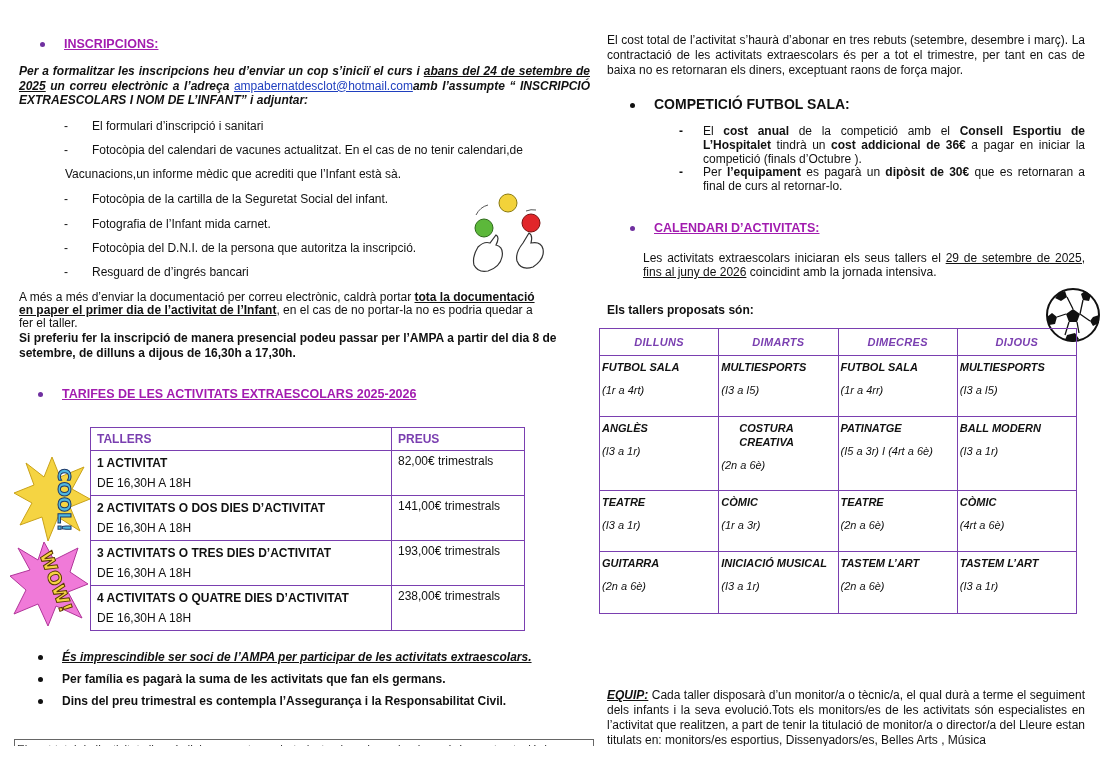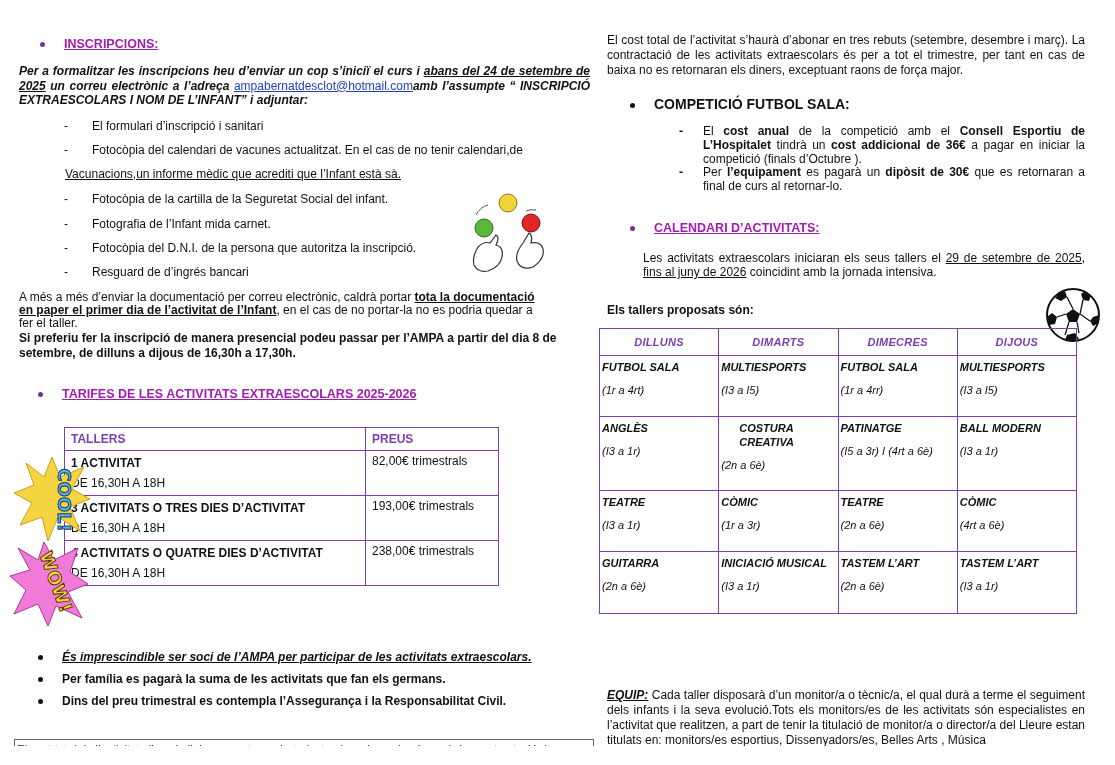--- a/index.html
+++ b/index.html
@@ -10,21 +10,21 @@
   .b { font-weight:bold; }
   .i { font-style:italic; }
   .bullet-head { font-weight:bold; font-size:12.5px; color:#a21caf; text-decoration:underline; }
   .dot { display:inline-block; width:5px; height:5px; border-radius:50%; background:#7030a0; margin-right:19px; vertical-align:middle; }
   .dot.black { background:#111; }
   .dash-item { position:absolute; left:64px; font-size:12px; }
   .dash-item .dash { display:inline-block; width28px; width:28px; }
   .link { color:#1f3fbf; text-decoration:underline; }
 
   
-  table.tarifes { position:absolute; left:64px; top:427px; border-collapse:collapse; width:435px; font-size:12px; }
+  table.tarifes { position:absolute; left:90px; top:427px; border-collapse:collapse; width:435px; font-size:12px; }
   table.tarifes td { border:1.5px solid #7a3fb0; vertical-align:top; padding:2px 6px; }
   table.tarifes th { border:1.5px solid #7a3fb0; color:#7a3fb0; text-align:left; font-weight:bold; padding:2px 6px; height:18px; }
   table.tarifes td.name { width:288px; height:40px; line-height:20px; }
   table.tarifes td.price { line-height:16px; }
 
   
   table.cal { position:absolute; left:599px; top:328px; border-collapse:collapse; width:478px; font-size:11px; table-layout:fixed;font-style:italic; }
   table.cal th { border:1.5px solid #7a3fb0; color:#7a3fb0; font-weight:900; font-size:11px; height:24px; text-align:center; letter-spacing:0.3px; }
   table.cal td { border:1.5px solid #7a3fb0; vertical-align:top; padding:4px 2px 0 2px; }
   table.cal td .act { font-weight:bold; line-height:14px; }
@@ -44,21 +44,21 @@
 <div class="abs" style="left:40px;top:37px;">
   <span class="dot"></span><span class="bullet-head">INSCRIPCIONS:</span>
 </div>
 
 <div class="para justify b i" style="left:19px;top:64px;width:571px;line-height:14.5px;">
   <span>Per a formalitzar les inscripcions heu d’enviar un cop s’iniciï el curs i </span><span class="u">abans del 24 de setembre de 2025</span><span> un correu electrònic a l’adreça </span><span class="link" style="font-weight:normal;font-style:normal;">ampabernatdesclot@hotmail.com</span><span>amb l’assumpte “ INSCRIPCIÓ EXTRAESCOLARS I NOM DE L’INFANT” i adjuntar:</span>
 </div>
 
 <div class="dash-item" style="top:119px;"><span class="dash">-</span><span>El formulari d’inscripció i sanitari</span></div>
 <div class="dash-item" style="top:143px;"><span class="dash">-</span><span>Fotocòpia del calendari de vacunes actualitzat. En el cas de no tenir calendari,de</span></div>
-<div class="abs" style="left:65px;top:167px;text-decoration:underline;">Vacunacions,un informe mèdic que acrediti que l’Infant està sà.</div>
+<div class="abs" style="left:65px;top:167px;">Vacunacions,un informe mèdic que acrediti que l’Infant està sà.</div>
 <div class="dash-item" style="top:192px;"><span class="dash">-</span><span>Fotocòpia de la cartilla de la Seguretat Social del infant.</span></div>
 <div class="dash-item" style="top:217px;"><span class="dash">-</span><span>Fotografia de l’Infant mida carnet.</span></div>
 <div class="dash-item" style="top:241px;"><span class="dash">-</span><span>Fotocòpia del D.N.I. de la persona que autoritza la inscripció.</span></div>
 <div class="dash-item" style="top:265px;"><span class="dash">-</span><span>Resguard de d’ingrés bancari</span></div>
 
 <svg class="abs" style="left:468px;top:185px;" width="90" height="92" viewBox="0 0 90 92">
   <circle cx="40" cy="18" r="9" fill="#f2d23a" stroke="#8a7a10" stroke-width="1"></circle>
   <circle cx="16" cy="43" r="9" fill="#5cb83a" stroke="#2d6a1a" stroke-width="1"></circle>
   <circle cx="63" cy="38" r="9" fill="#e1262a" stroke="#7a1010" stroke-width="1"></circle>
   <path d="M8 30 Q12 22 20 20" stroke="#555" fill="none" stroke-width="1"></path>
@@ -83,20 +83,24 @@
 
 <table class="tarifes">
   <tbody>
       <tr>
     <th>TALLERS</th>
     <th>PREUS</th>
   </tr>
   <tr>
     <td class="name"><span class="b">1 ACTIVITAT</span><br><span>DE 16,30H A 18H</span></td>
     <td class="price">82,00€ trimestrals</td>
+  </tr>
+  <tr>
+    <td class="name"><span class="b">2 ACTIVITATS O DOS DIES D’ACTIVITAT</span><br><span>DE 16,30H A 18H</span></td>
+    <td class="price">141,00€ trimestrals</td>
   </tr>
   <tr>
     <td class="name"><span class="b">3 ACTIVITATS O TRES DIES D’ACTIVITAT</span><br><span>DE 16,30H A 18H</span></td>
     <td class="price">193,00€ trimestrals</td>
   </tr>
   <tr>
     <td class="name"><span class="b">4 ACTIVITATS O QUATRE DIES D’ACTIVITAT</span><br><span>DE 16,30H A 18H</span></td>
     <td class="price">238,00€ trimestrals</td>
   </tr>
 </tbody>

